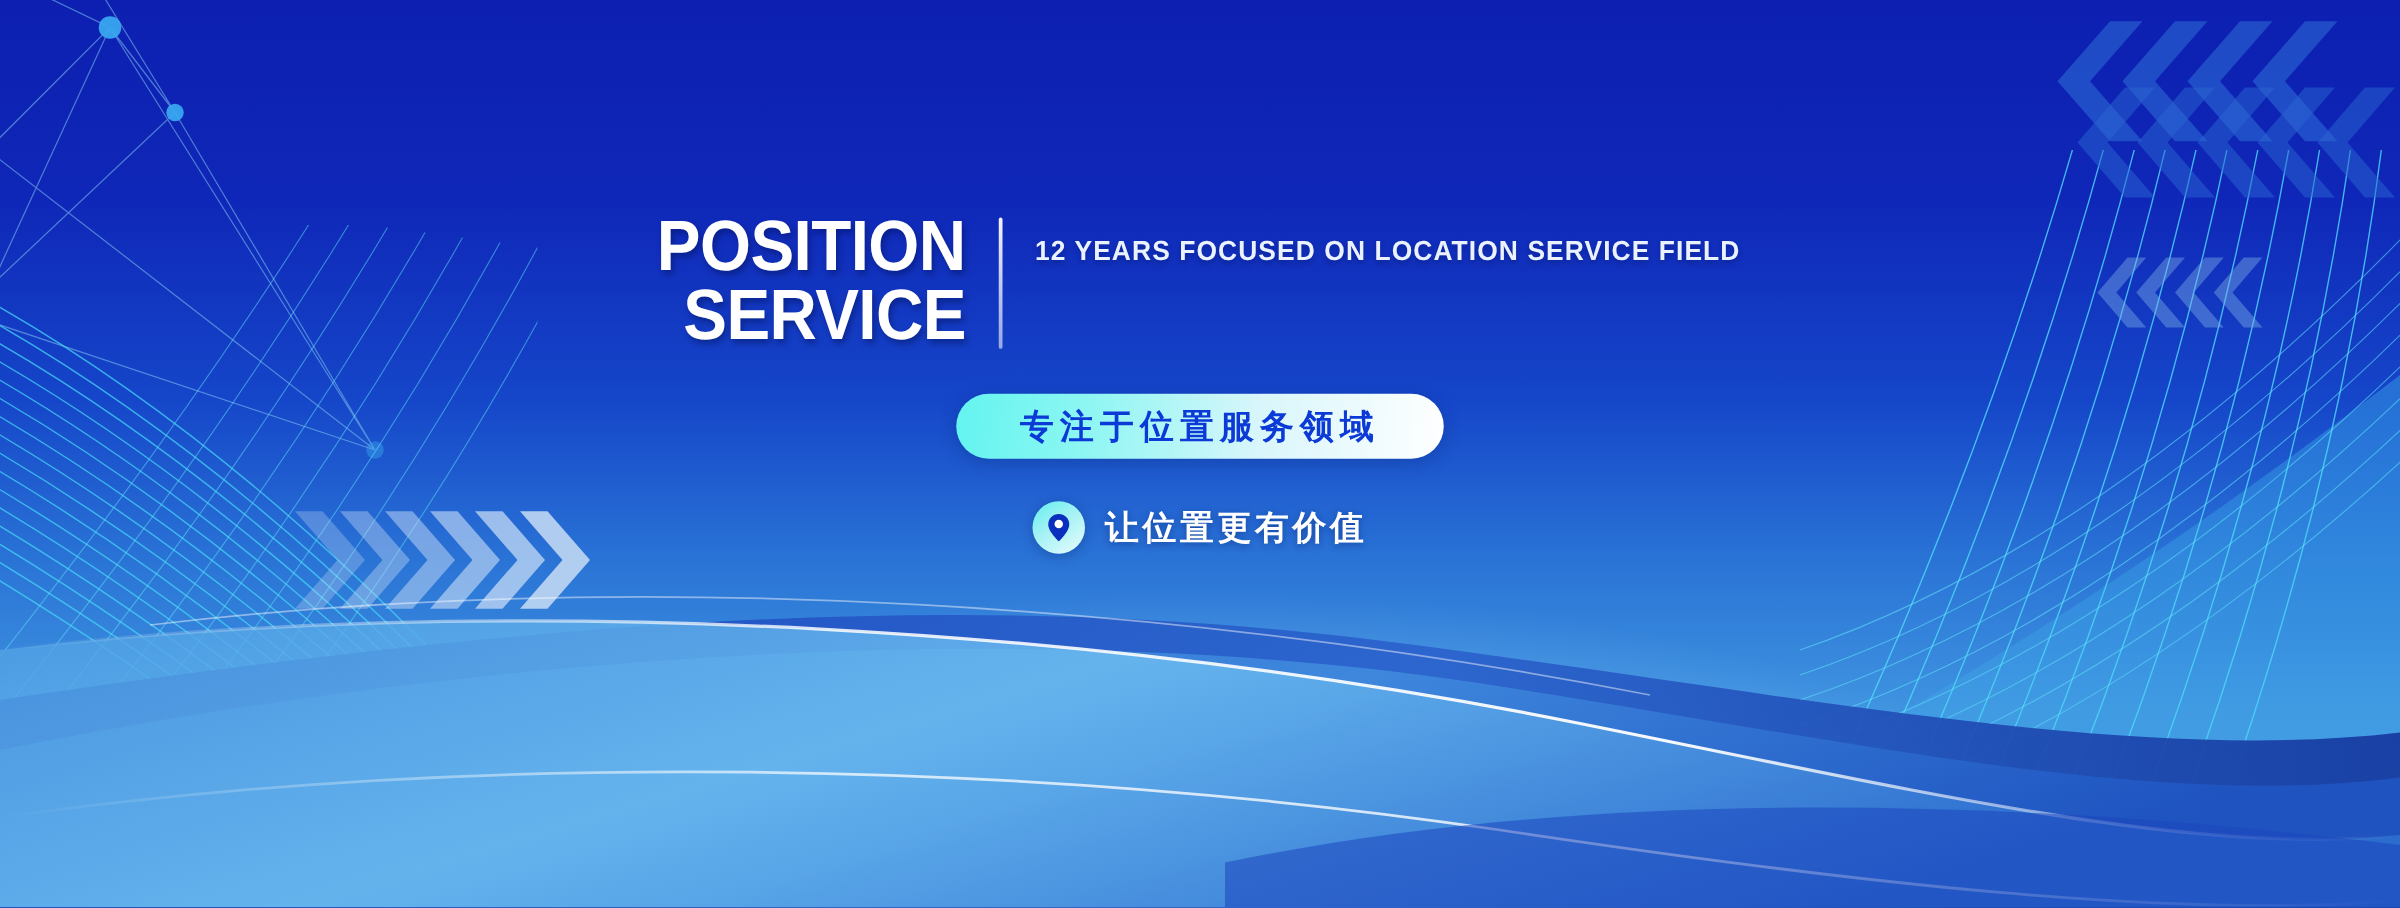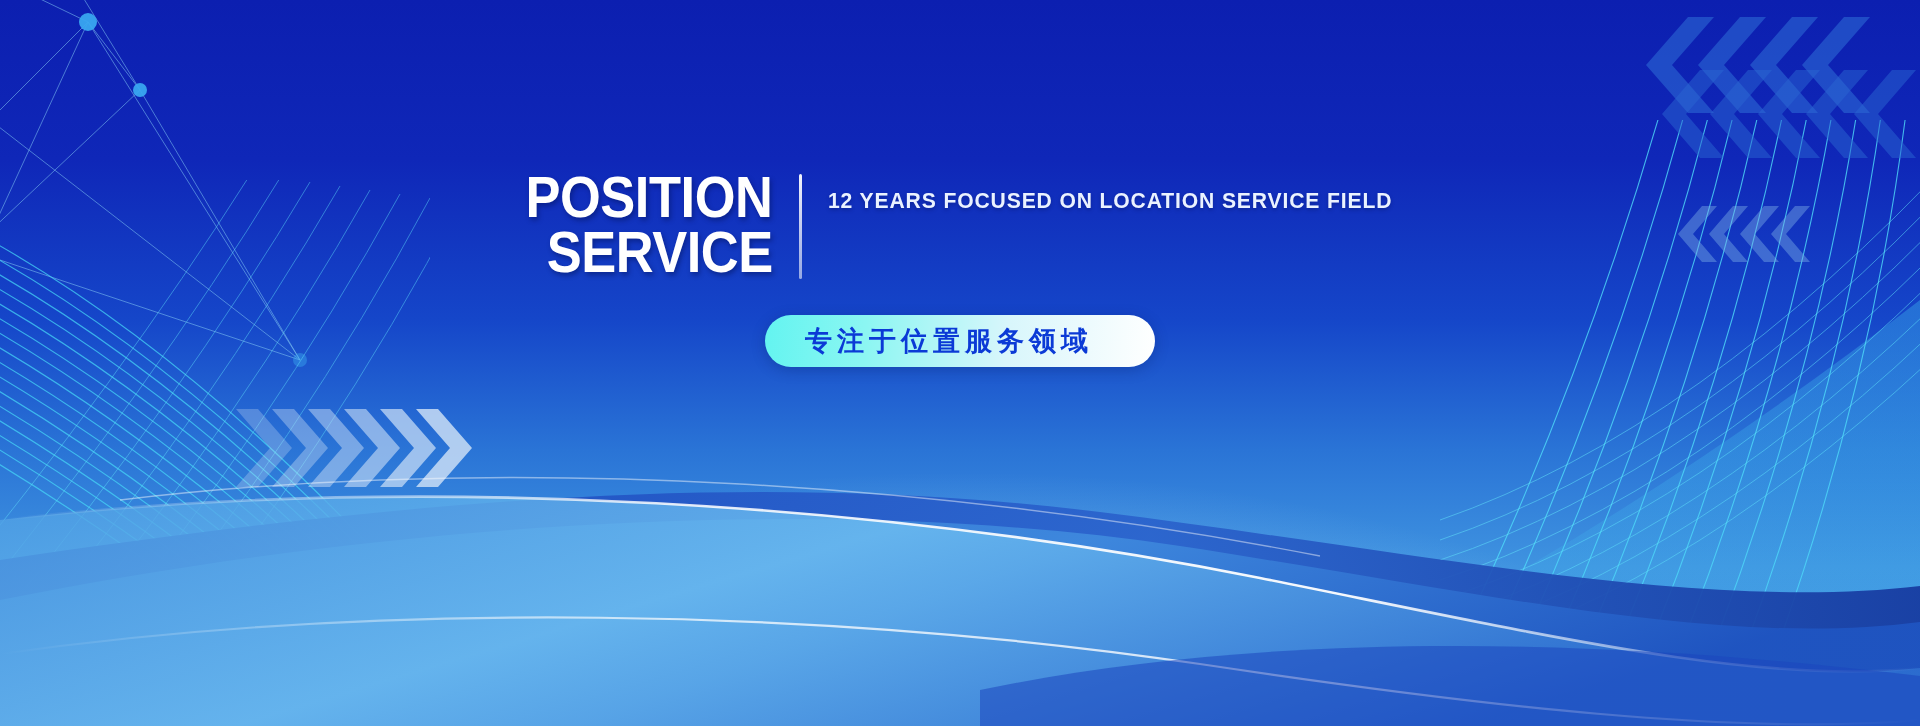--- a/index.html
+++ b/index.html
@@ -53,21 +53,21 @@
   .en-sub{
     margin-top:20px;color:#eaf2ff;font-size:22px;font-weight:600;
     letter-spacing:.9px;white-space:nowrap;
     font-family:"Liberation Sans Narrow","Liberation Sans",sans-serif;
     transform:scaleX(.96);transform-origin:left center;
     text-shadow:0 2px 4px rgba(0,18,86,.35);
   }
 
   .pill{
     margin-top:36px;height:52px;min-width:390px;padding:4px 40px;
-    border-radius:30px;display:flex;align-items:center;
+    border-radius:30px;display:flex;align-items:center;justify-content:center;
     background:linear-gradient(95deg,#63f4f0 0%,#8cf6f2 26%,#d8f6fb 62%,#ffffff 100%);
     box-shadow:0 3px 14px rgba(2,28,92,.28);
   }
   .pill span{
     color:#0b3ad6;font-size:27px;font-weight:700;letter-spacing:5px;
     white-space:nowrap;
   }
 
   .tagline{margin-top:34px;display:flex;align-items:center;gap:16px;}
   .pin-badge{
@@ -243,15 +243,24 @@
 
       <div class="right-block">
         <div class="en-sub">12 YEARS FOCUSED ON LOCATION SERVICE FIELD</div>
       </div>
     </div>
 
     <div class="pill">
       <span>专注于位置服务领域</span>
     </div>
 
+    <div class="tagline">
+      <div class="pin-badge">
+        <svg width="20" height="24" viewBox="0 0 20 24">
+          <path d="M10 1.2 C5.3 1.2 1.6 4.9 1.6 9.5 C1.6 15.3 10 23 10 23 C10 23 18.4 15.3 18.4 9.5 C18.4 4.9 14.7 1.2 10 1.2 Z" fill="#0a2fbe"></path>
+          <circle cx="10" cy="9.2" r="3.4" fill="#ffffff"></circle>
+        </svg>
+      </div>
+      <div class="txt">让位置更有价值</div>
+    </div>
 
   </div>
 </div>
 
 </body></html>

